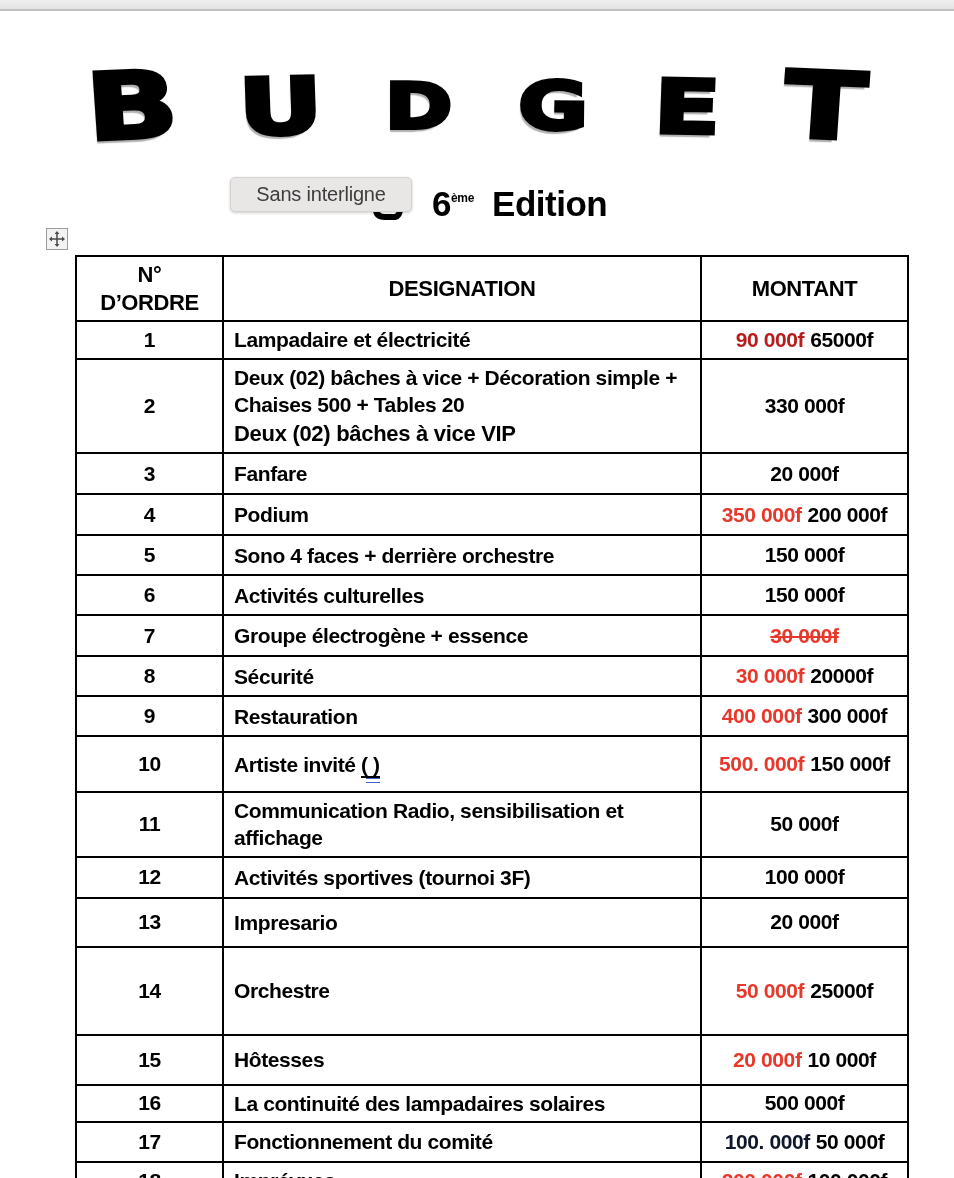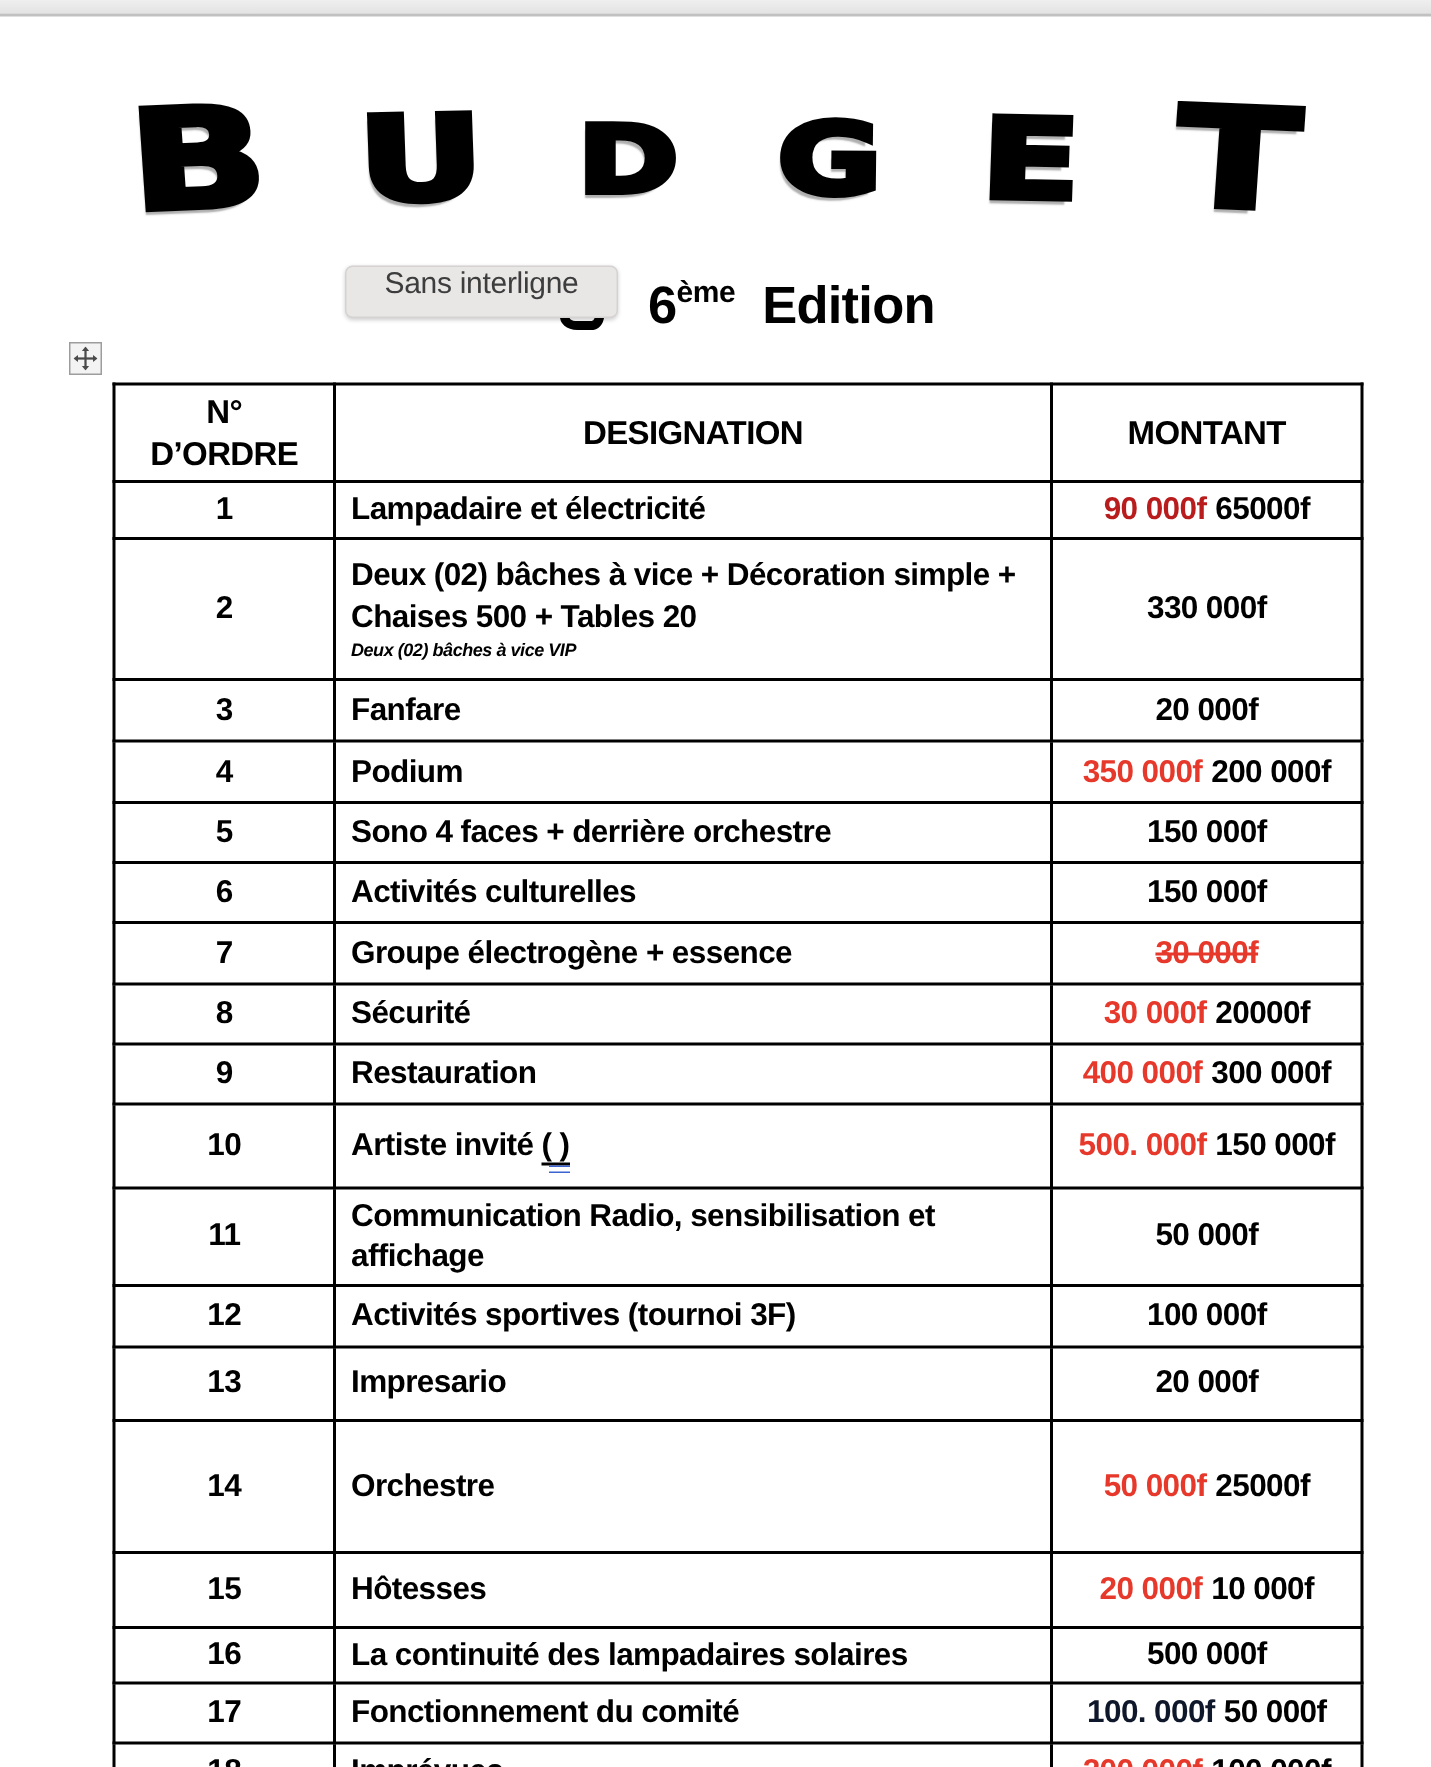--- a/index.html
+++ b/index.html
@@ -26,47 +26,47 @@
   .wl-5 { font-size:92px; transform:scale(1.30,1) rotate(3deg); }
 
   
   .fragment { position:absolute; left:372px; top:200px; width:32px; height:22px; z-index:1; }
   .fragment svg { display:block; }
 
   
   .tooltip { position:absolute; left:230px; top:177px; width:182px; height:35px; z-index:2;
              background:#e9e6e6; border:1px solid #d6d2d2; border-radius:5px;
              box-shadow:0 1px 3px rgba(0,0,0,.20);
-             display:flex; justify-content:center;
+             display:flex; align-items:center; justify-content:center;
              font-size:20px; color:#3d3d3d; letter-spacing:-0.2px; }
 
   
   .heading { position:absolute; left:432px; top:184px; z-index:3; color:#000;
              font-size:35px; font-weight:bold; letter-spacing:-0.5px; white-space:nowrap; }
-  .heading sup { font-size:20px; vertical-align:14px; letter-spacing:-0.3px; }
+  .heading sup { font-size:12px; vertical-align:14px; letter-spacing:-0.3px; }
   .heading .rest { margin-left:18px; }
 
   
   .move-handle { position:absolute; left:46px; top:228px; width:22px; height:22px;
                  background:#f4f3f3; border:1px solid #9d9d9d;
                  display:flex; align-items:center; justify-content:center; }
 
   
   table.budget { position:absolute; left:75px; top:255px; width:832px;
                  border-collapse:collapse; table-layout:fixed; }
   table.budget col.c1 { width:147px; }
   table.budget col.c2 { width:478px; }
   table.budget col.c3 { width:207px; }
   table.budget th, table.budget td { border:2px solid #000; background:#fff; vertical-align:middle; }
   table.budget th { height:65px; font-size:22px; font-weight:bold; text-align:center;
                     letter-spacing:-0.4px; line-height:1.25; }
   td.numero { text-align:center; font-size:21px; font-weight:bold; letter-spacing:-0.4px; }
   td.designation { text-align:left; padding:4px 8px 4px 10px; font-size:21px; font-weight:bold;
                    letter-spacing:-0.4px; line-height:1.3; }
-  td.designation .sub { display:block; font-size:12px; letter-spacing:-0.3px; margin-top:1px;font-style:italic; }
+  td.designation .sub { display:block; font-size:22px; letter-spacing:-0.3px; margin-top:1px; }
   td.montant { text-align:center; padding:0 6px; font-size:21px; font-weight:bold;
                letter-spacing:-0.4px; white-space:nowrap; }
   td.montant .red { margin-right:6px; }
   td.montant .red.strike { text-decoration:line-through; margin-right:0; }
 
   
   .paren-link { position:relative; border-bottom:2px solid #000; padding-bottom:0px; }
   .paren-link .dbl { position:absolute; left:5px; bottom:-7px; width:14px; height:5px;
                      border-top:1.7px solid; border-bottom:1.7px solid; }
 </style>

